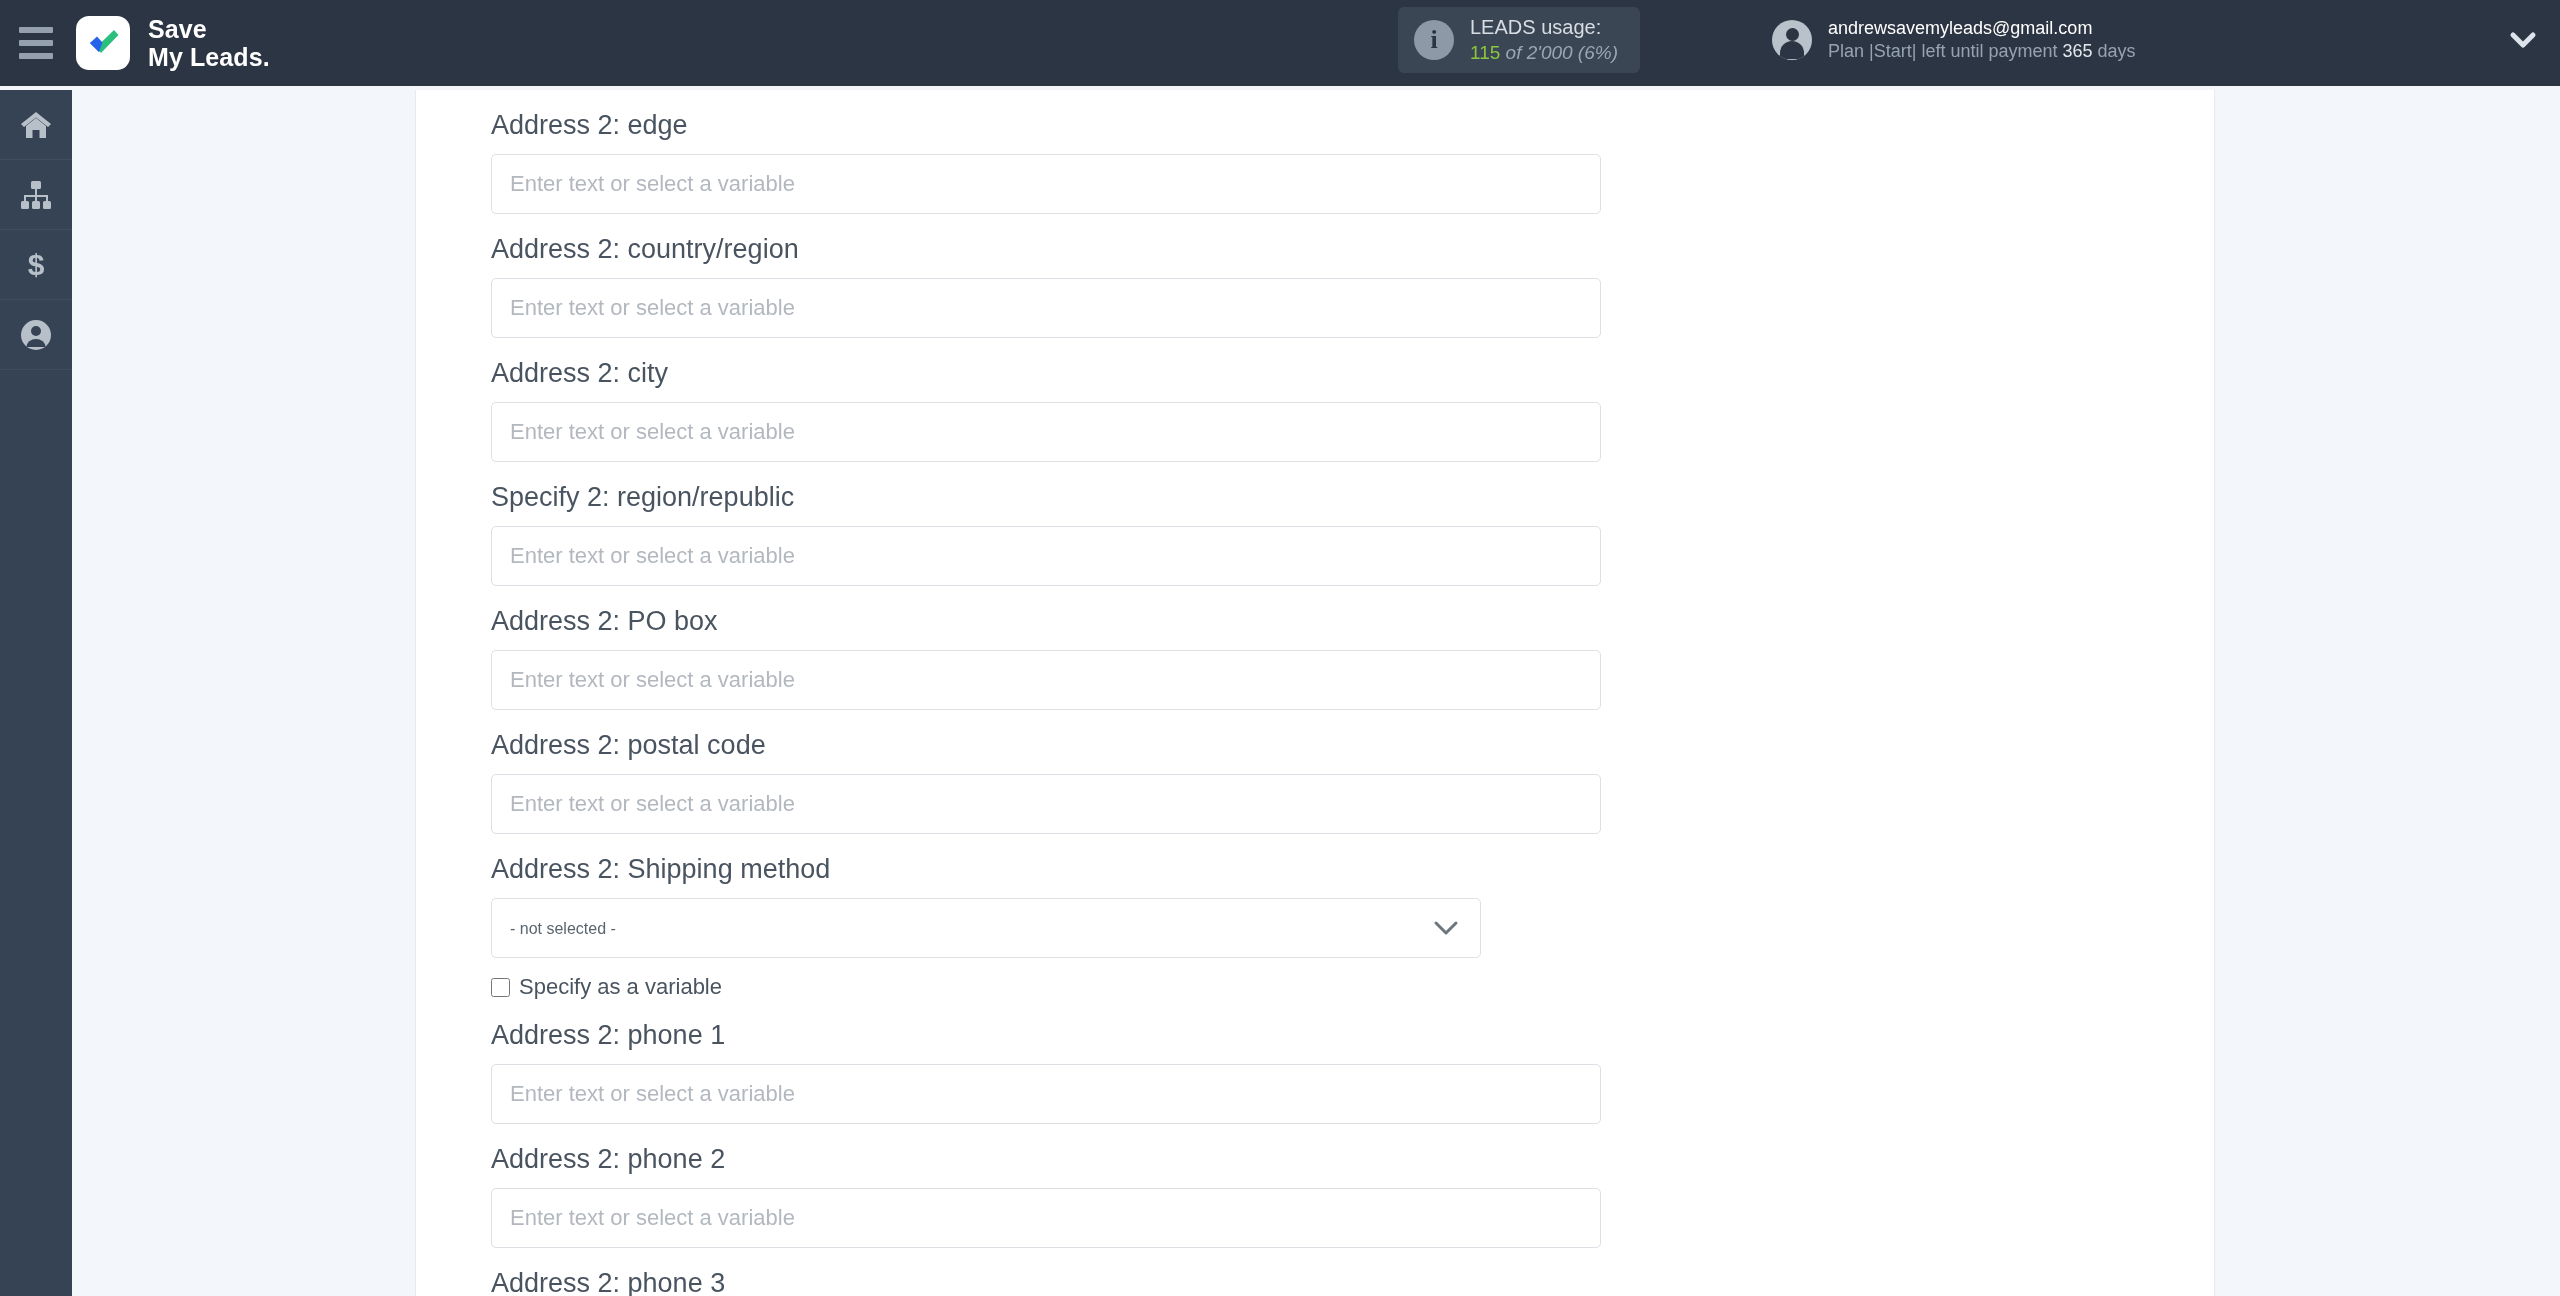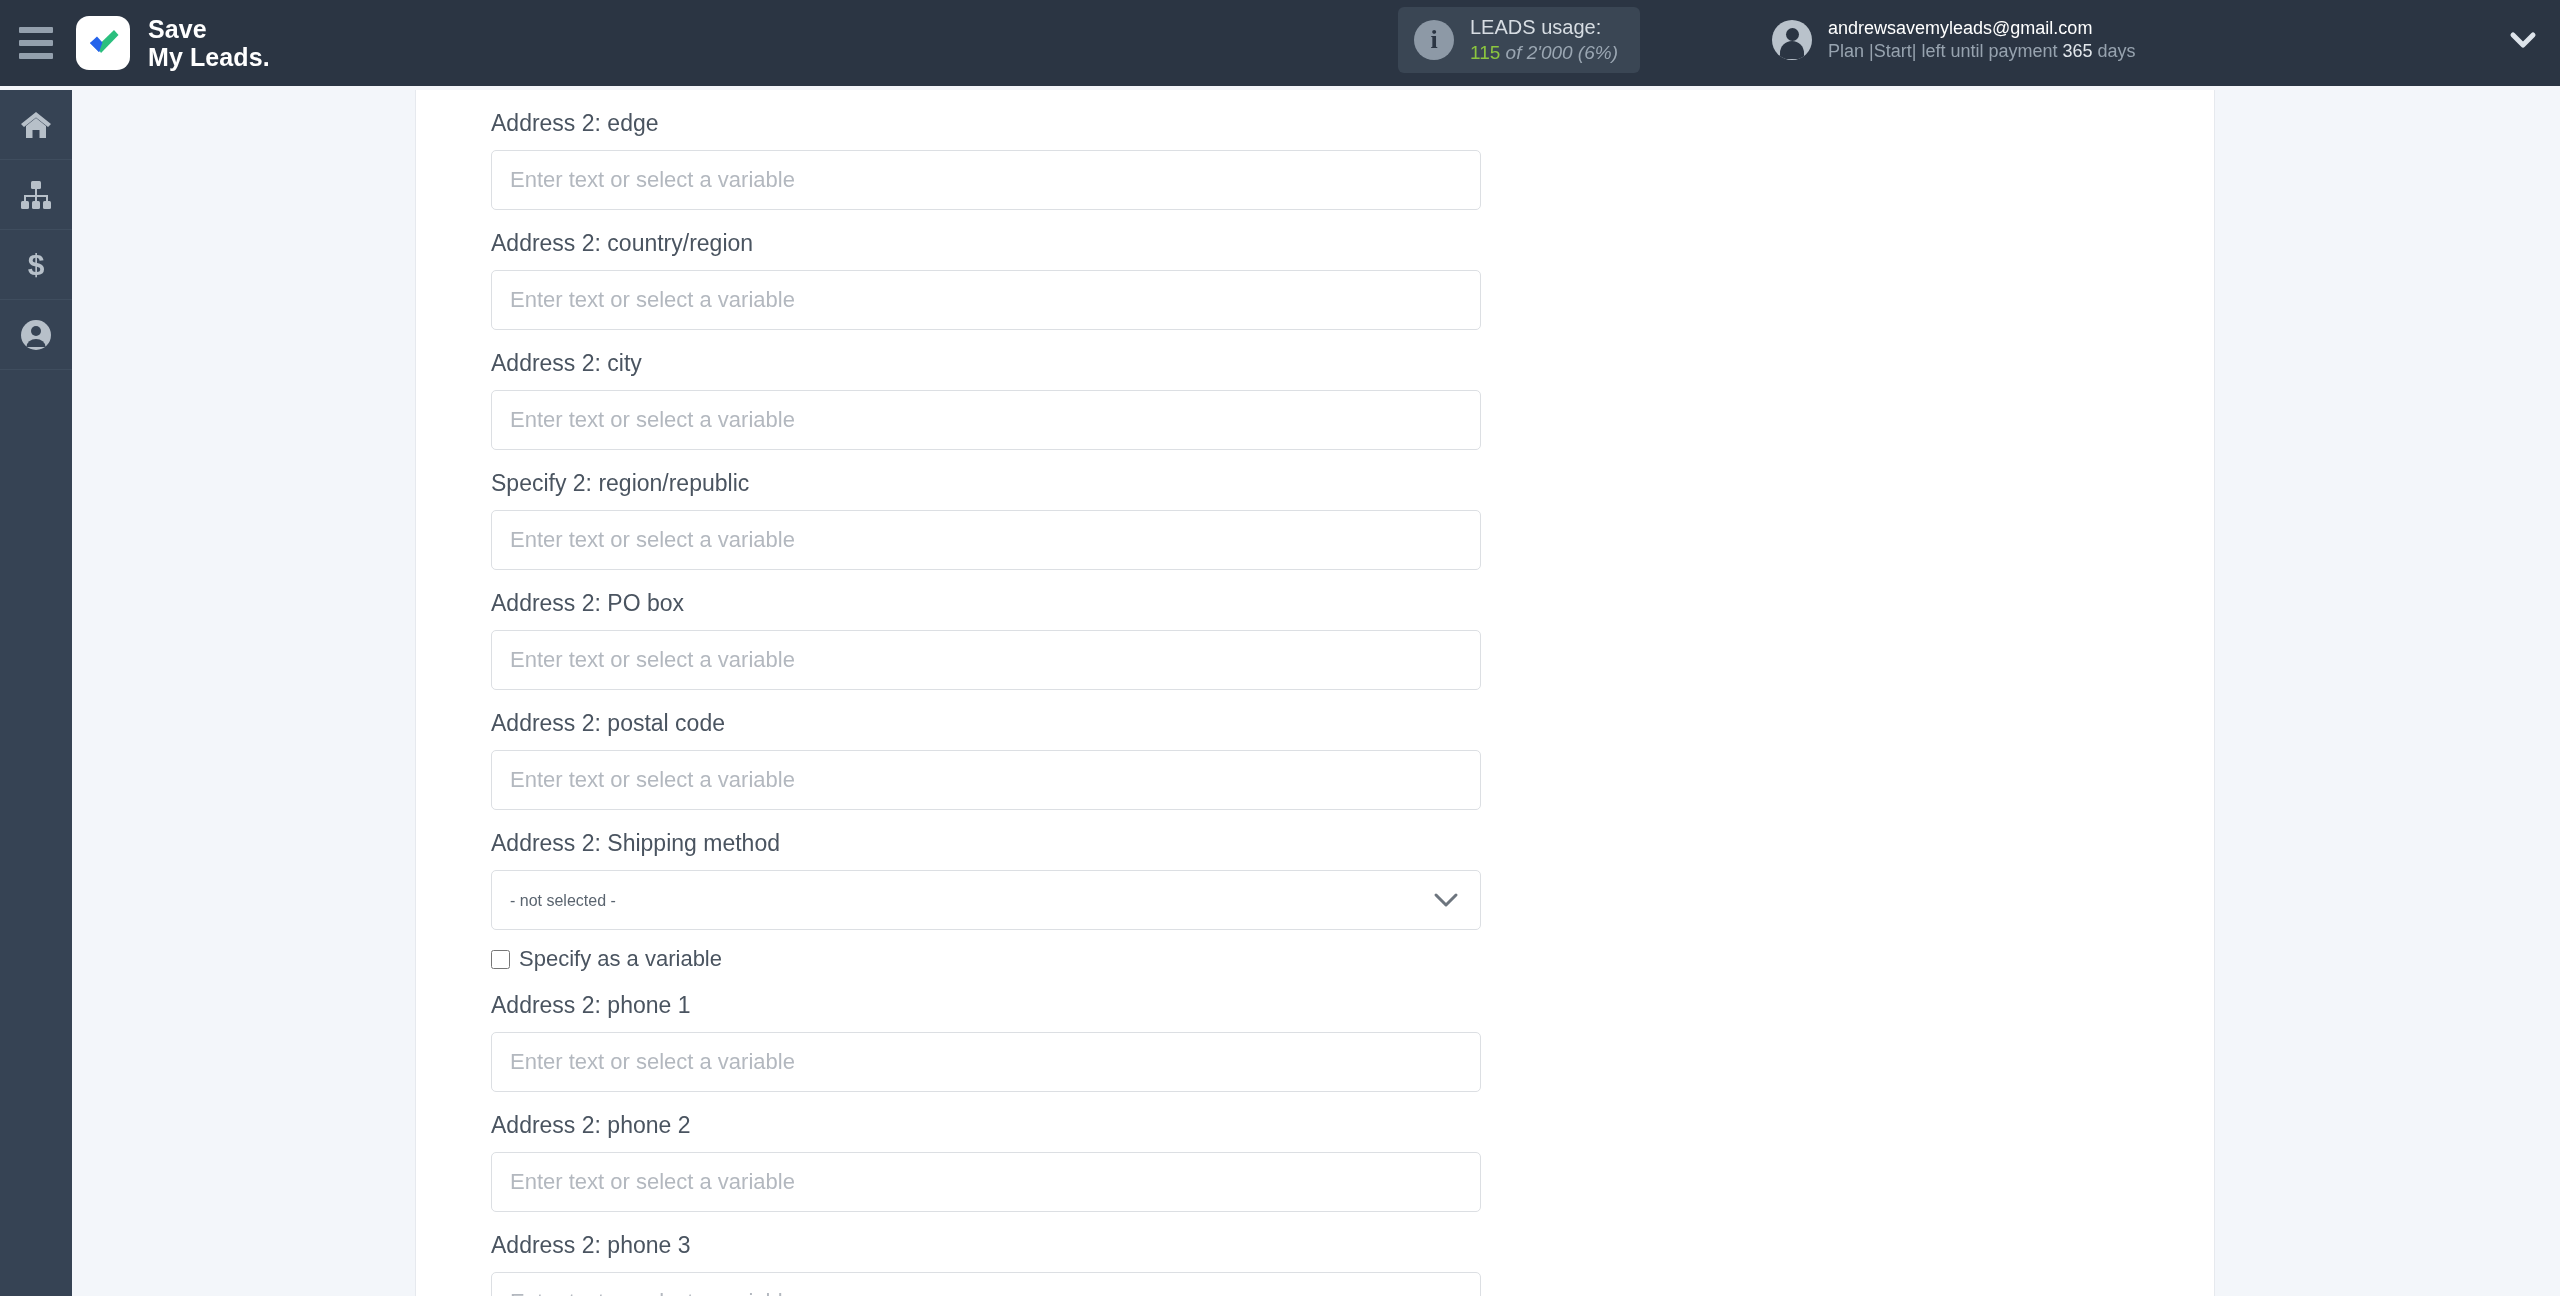--- a/index.html
+++ b/index.html
@@ -185,27 +185,27 @@
     border-right: 1px solid #e6e9ee;
     overflow: hidden;
   }
   .form {
     padding: 0 0 0 75px;
   }
 
   .field { margin-bottom: 0; }
   .flabel {
     color: #4a5460;
-    font-size: 23px;
+    font-size: 27px;
     line-height: 1;
     padding-top: 22px;
     padding-bottom: 15px;
   }
   .finput {
-    width: 990px;
+    width: 1110px;
     height: 60px;
     border: 1px solid #dcdfe3;
     border-radius: 5px;
     background: #ffffff;
     font-family: "Liberation Sans", sans-serif;
     font-size: 22px;
     color: #4a5460;
     padding: 0 18px;
     outline: none;
     display: block;

